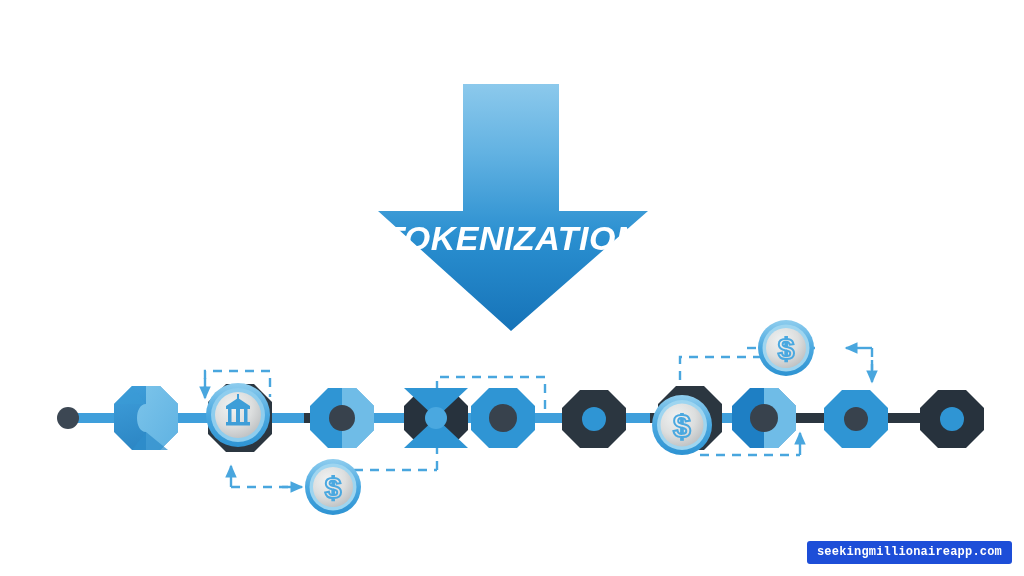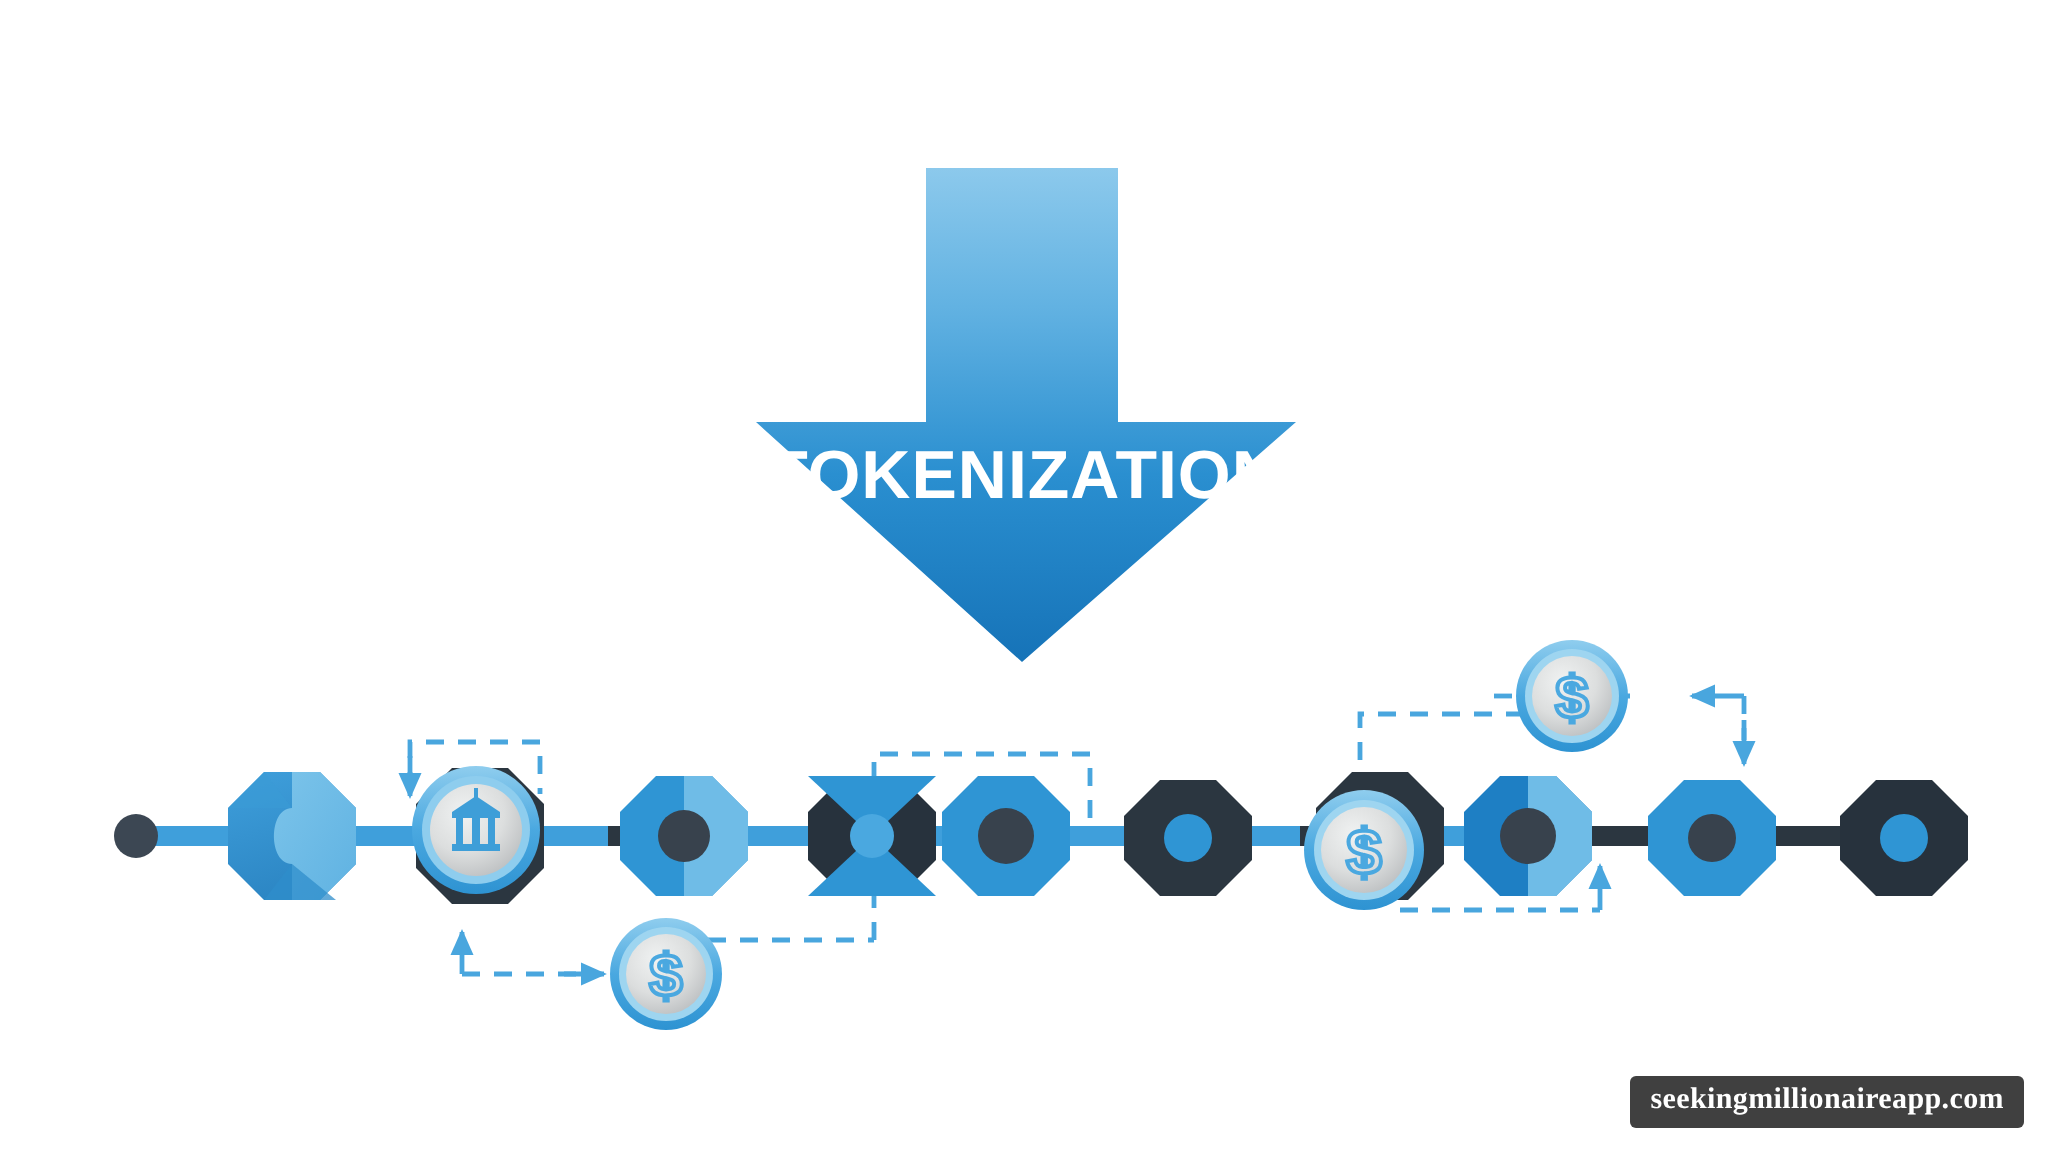--- a/index.html
+++ b/index.html
@@ -20,44 +20,45 @@
   #scene {
     position: absolute;
     inset: 0;
     width: 1024px;
     height: 576px;
   }
   .wm {
     position: absolute;
     right: 12px;
     bottom: 12px;
-    background: #404040;
+    background: #1d4ed8;
     color: #ffffff;
-    font-family: Liberation Serif, serif;
-    font-size: 15px;
+    font-family: Liberation Mono, monospace;
+    font-size: 12px;
     font-weight: bold;
     letter-spacing: 0.2px;
     padding: 5px 10px 6px 10px;
     border-radius: 3px;
     line-height: 1;
     white-space: nowrap;
   }
   .arrow-label {
     position: absolute;
     left: 0;
     top: 221px;
     width: 1024px;
     text-align: center;
     font-family: "Liberation Sans", sans-serif;
     font-size: 34px;
     font-weight: bold;
     color: #ffffff;
     letter-spacing: 0.5px;
     line-height: 1;
     pointer-events: none;
+    font-style: italic;
   }
 </style>
 </head>
 <body>
 
 <div id="stage">
 
   <svg id="scene" viewBox="0 0 1024 576" xmlns="http://www.w3.org/2000/svg">
     <defs>
       <linearGradient id="arrowGrad" x1="0" y1="0" x2="0" y2="1">

